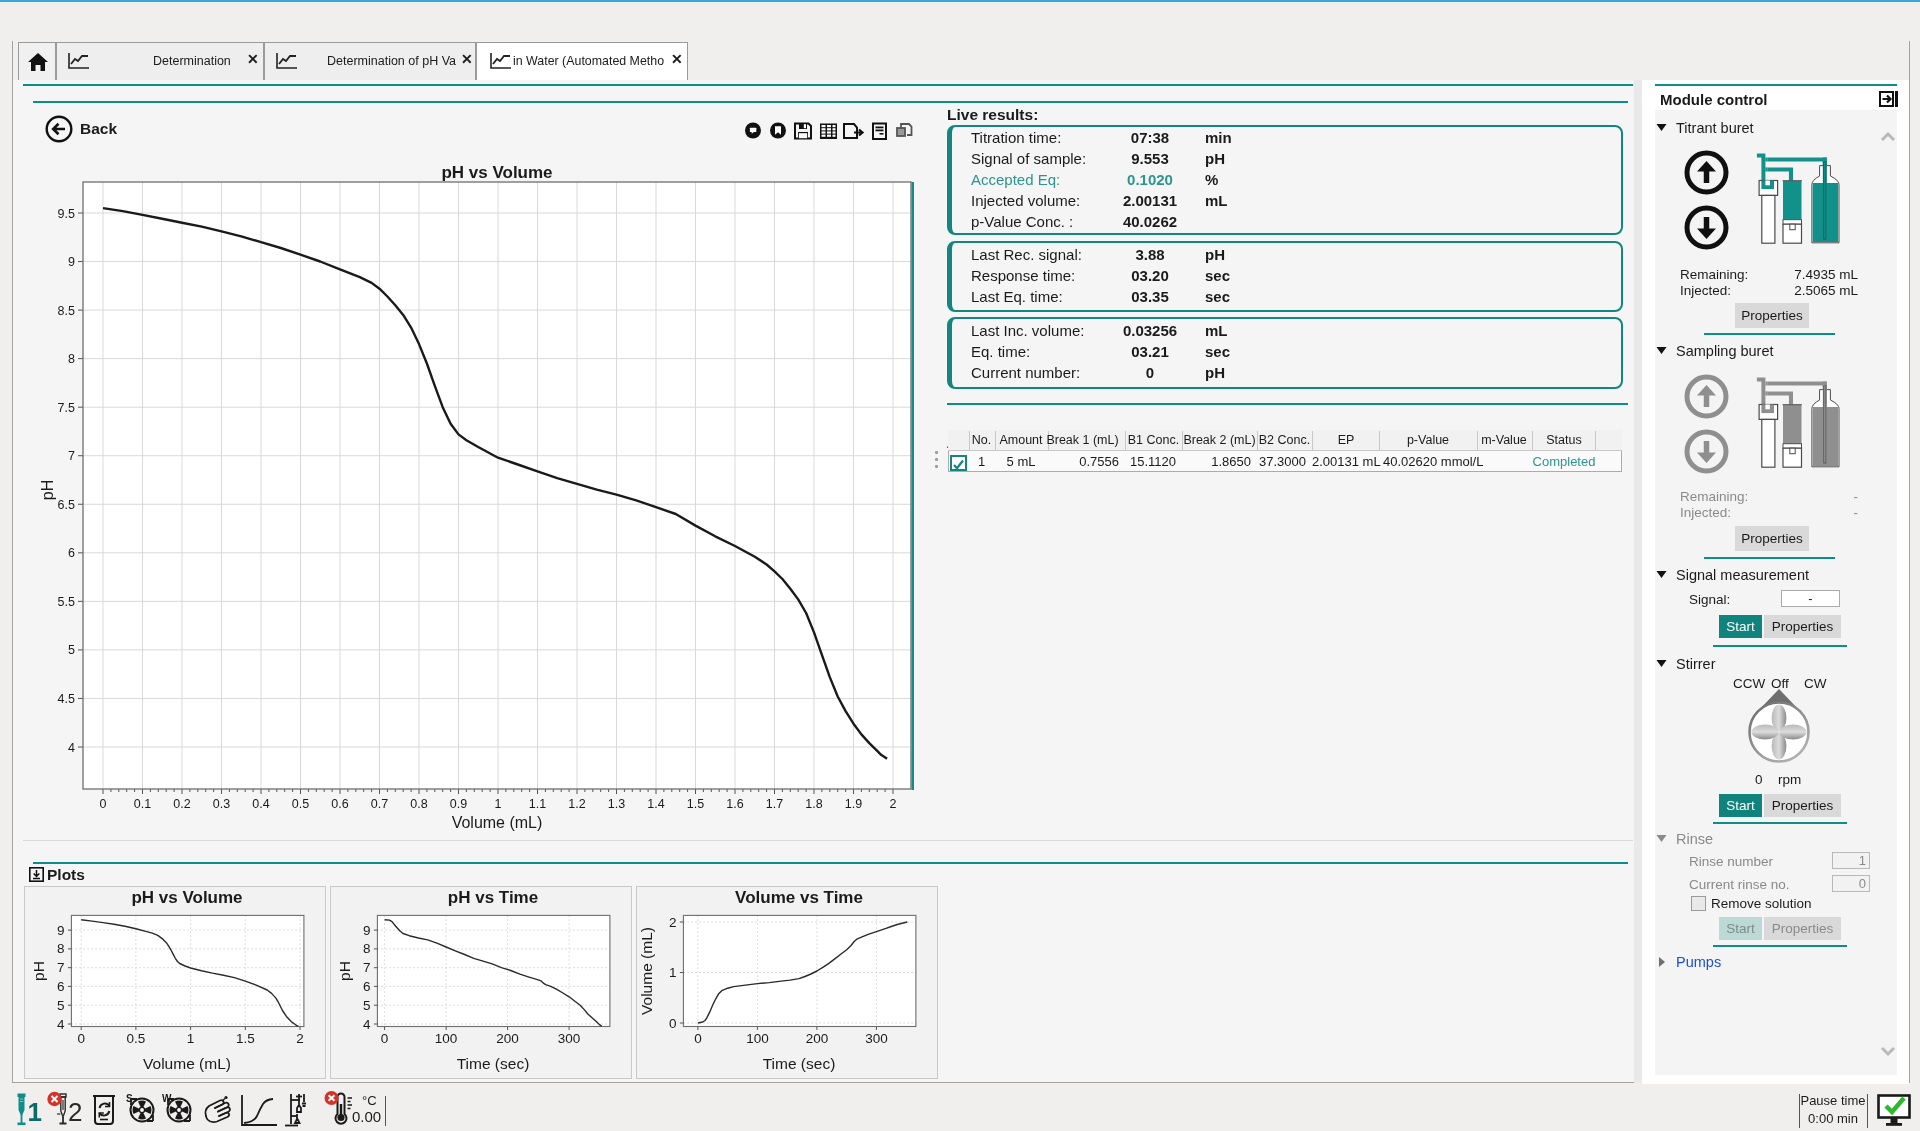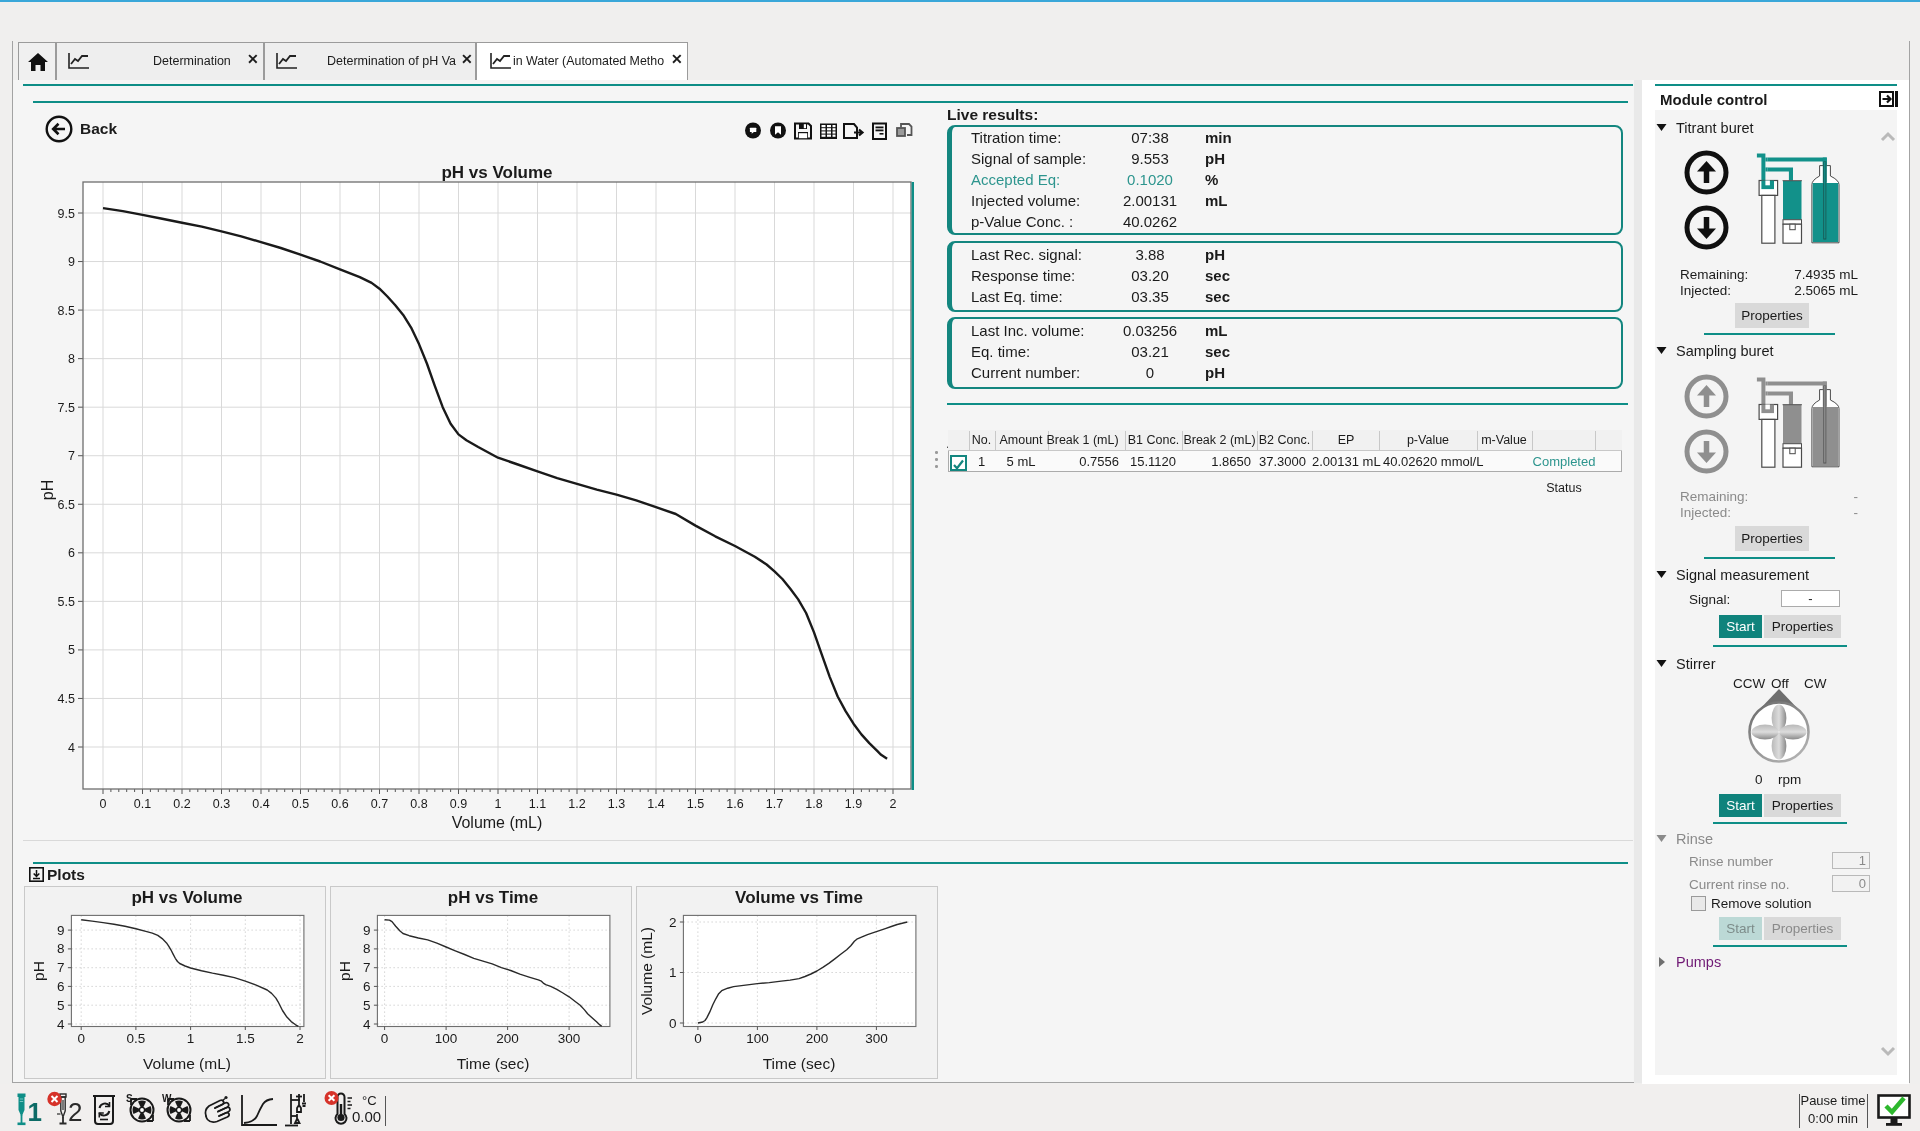--- a/index.html
+++ b/index.html
@@ -4,21 +4,21 @@
 <style>
   * { margin:0; padding:0; box-sizing:border-box; }
   html,body { width:1920px; height:1131px; overflow:hidden; background:#f0efee; font-family:"Liberation Sans", sans-serif; color:#1b1b1b; }
   .abs { position:absolute; }
   #root { position:relative; width:1920px; height:1131px; }
   .teal { background:#0e8e87; }
   .tealtxt { color:#2d958e; }
   .lrbox { border:2px solid #13867f; border-left:5px solid #13867f; border-radius:8px; background:#f5f5f5; }
   .lrrow { position:absolute; left:947px; width:676px; height:21px; font-size:15px; }
   .lrl { position:absolute; left:24px; top:0; }
-  .lrv { position:absolute; left:133px; width:140px; top:0; text-align:center; font-weight:normal; }
+  .lrv { position:absolute; left:133px; width:140px; top:0; text-align:center; font-weight:bold; }
   .lru { position:absolute; left:258px; top:0; font-weight:bold; }
   .btn { background:#d9d9d9; color:#1b1b1b; font-size:13.5px; text-align:center; line-height:25px; }
   .btnteal { background:#0f837c; color:#fff; font-size:13.5px; text-align:center; line-height:23px; }
   .btntealdis { background:#bcd9d6; color:#7d8c8a; font-size:13.5px; text-align:center; line-height:23px; }
   .btndis { background:#d9d9d9; color:#8a8a8a; font-size:13.5px; text-align:center; }
 </style>
 </head>
 <body>
 <div id="root">
 
@@ -421,21 +421,21 @@
     <div id="ahead" style="font-size:12.5px;white-space:nowrap;">
       <div class="abs" style="left:968px;top:433px;width:27px;text-align:center;">No.</div>
       <div class="abs" style="left:995px;top:433px;width:52px;text-align:center;">Amount</div>
       <div class="abs" style="left:1044px;top:433px;width:77px;text-align:center;">Break 1 (mL)</div>
       <div class="abs" style="left:1125px;top:433px;width:57px;text-align:center;">B1 Conc.</div>
       <div class="abs" style="left:1182px;top:433px;width:75px;text-align:center;">Break 2 (mL)</div>
       <div class="abs" style="left:1257px;top:433px;width:55px;text-align:center;">B2 Conc.</div>
       <div class="abs" style="left:1312px;top:433px;width:68px;text-align:center;">EP</div>
       <div class="abs" style="left:1379px;top:433px;width:98px;text-align:center;">p-Value</div>
       <div class="abs" style="left:1477px;top:433px;width:54px;text-align:center;">m-Value</div>
-      <div class="abs" style="left:1532px;top:433px;width:64px;text-align:center;margin-top:48px;">Status</div>
+      <div class="abs" style="left:1532px;top:433px;width:64px;text-align:center;">Status</div>
     </div>
     <div id="arow" style="font-size:13px;white-space:nowrap;">
       <div class="abs" style="left:968px;top:454px;width:27px;text-align:center;">1</div>
       <div class="abs" style="left:995px;top:454px;width:52px;text-align:center;">5 mL</div>
       <div class="abs" style="left:1048px;top:454px;width:77px;text-align:right;padding-right:6px;">0.7556</div>
       <div class="abs" style="left:1125px;top:454px;width:57px;text-align:right;padding-right:6px;">15.1120</div>
       <div class="abs" style="left:1182px;top:454px;width:75px;text-align:right;padding-right:6px;">1.8650</div>
       <div class="abs" style="left:1257px;top:454px;width:55px;text-align:right;padding-right:6px;">37.3000</div>
       <div class="abs" style="left:1312px;top:454px;width:68px;text-align:right;padding-right:6px;">2.00131 mL</div>
       <div class="abs" style="left:1379px;top:454px;width:98px;padding-left:4px;text-align:center;">40.02620 mmol/L</div>
@@ -745,21 +745,21 @@
   <div class="abs" style="left:1689px;top:877px;font-size:13.5px;color:#8a8a8a;">Current rinse no.</div>
   <div class="abs" style="left:1832px;top:875px;width:38px;height:17px;background:#f2f2f2;border:1px solid #b9b9b9;font-size:13px;color:#8a8a8a;text-align:right;line-height:15px;padding-right:3px;">0</div>
   <div class="abs" style="left:1691px;top:896px;width:15px;height:15px;background:#e9e9e9;border:1px solid #9a9a9a;"></div>
   <div class="abs" style="left:1711px;top:896px;font-size:13.5px;">Remove solution</div>
   <div class="abs btntealdis" style="left:1719px;top:917px;width:43px;height:23px;">Start</div>
   <div class="abs btndis" style="left:1764px;top:917px;width:77px;height:23px;line-height:23px;">Properties</div>
   <div class="abs" style="left:1713px;top:945px;width:134px;height:1.5px;background:#0e8e87;"></div>
   <svg class="abs" style="left:1658px;top:956px" width="8" height="12" viewBox="0 0 8 12">
         <path d="M1 1 L7 6 L1 11 Z" fill="#6f6f6f"></path>
       </svg>
-  <div class="abs" style="left:1676px;top:954px;font-size:14.5px;color:#701a75;">Pumps</div>
+  <div class="abs" style="left:1676px;top:954px;font-size:14.5px;color:#1d4ed8;">Pumps</div>
   </div>
 
   <div id="bottombar">
     <div class="abs" style="left:0;top:1084px;width:1920px;height:47px;background:#f1efee;"></div>
 
     <svg class="abs" style="left:14px;top:1093px" width="40" height="34" viewBox="0 0 40 34">
       <g fill="#0e8e87">
         <rect x="3.5" y="0.5" width="8" height="3.5"></rect>
         <path d="M4.5 4 L10.5 4 L10.5 17 L7.5 24 L4.5 17 Z"></path>
         <rect x="6.6" y="22" width="1.8" height="8"></rect>

